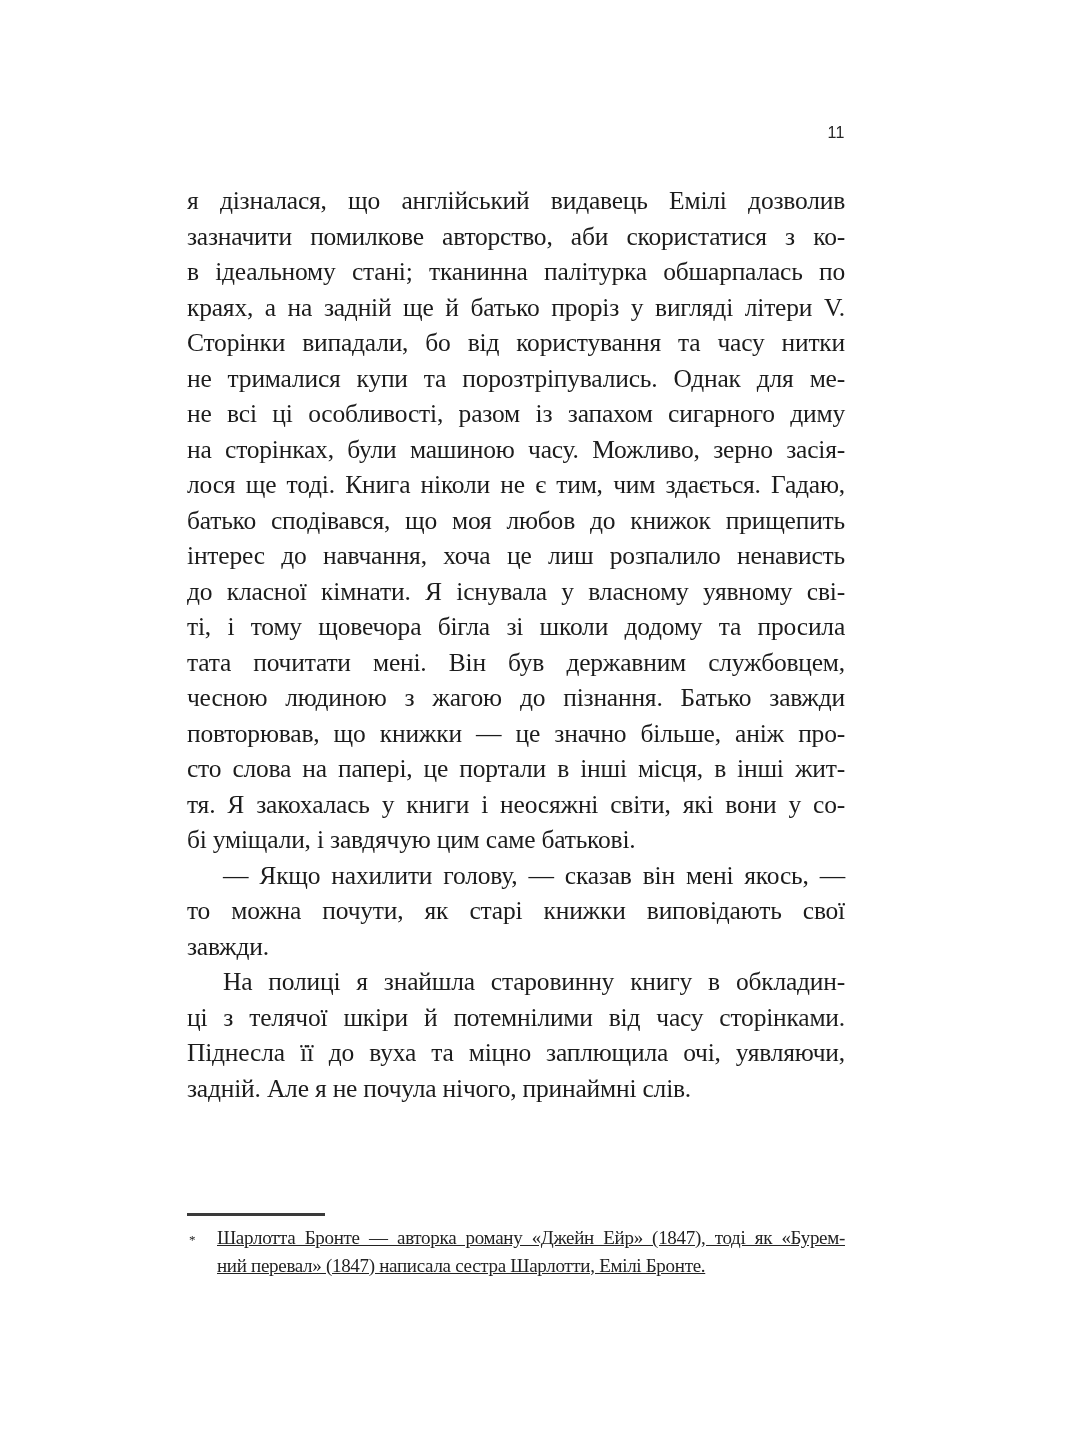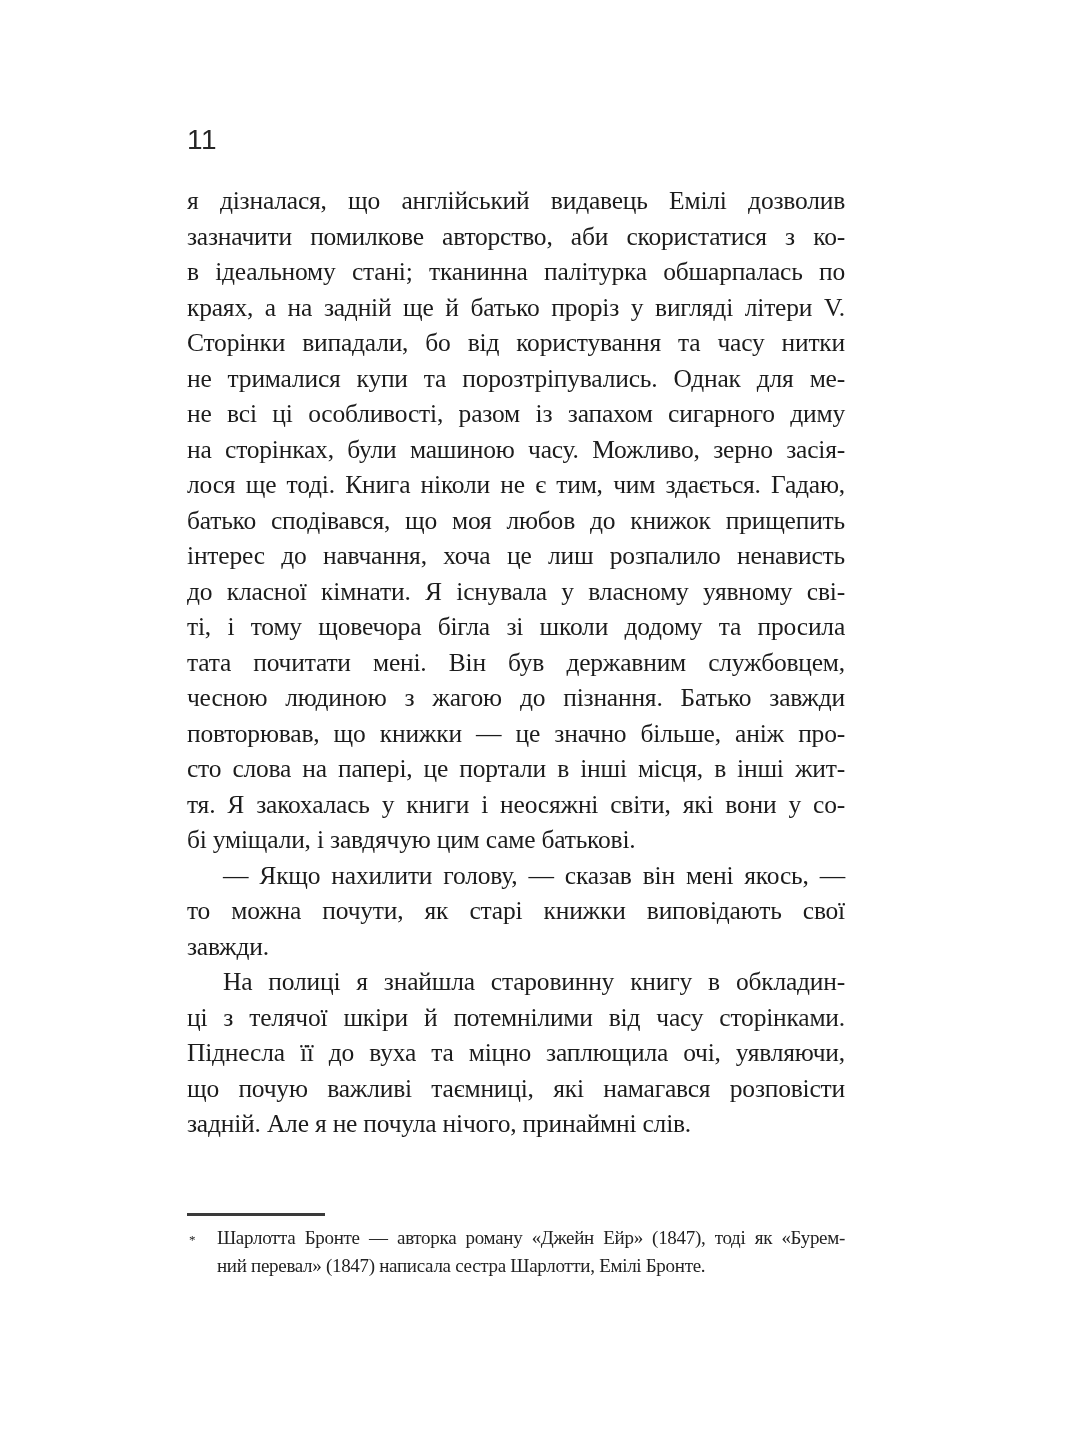--- a/index.html
+++ b/index.html
@@ -11,23 +11,23 @@
   .page {
     position: relative;
     width: 1080px; height: 1440px;
     background: #ffffff;
     color: #1c1c1c;
     overflow: hidden;
   }
   .pagenum {
     position: absolute;
     left: 187px; top: 124px; width: 658px;
-    text-align: left;
+    text-align: right;
     font-family: "Liberation Sans", "DejaVu Sans", sans-serif;
-    font-size: 28px;
+    font-size: 16px;
     letter-spacing: 0.5px;
     color: #262626;
   }
   .bodytext {
     position: absolute;
     left: 187px; top: 183px; width: 658px;
     font-size: 25.5px;
     line-height: 35.5px;
     letter-spacing: -0.2px;
     color: #1c1c1c;
@@ -50,21 +50,21 @@
     background: #3a3a3a;
   }
   .footnote {
     position: absolute;
     left: 187px; top: 1224px; width: 658px;
     font-size: 19px;
     line-height: 27.5px;
     letter-spacing: -0.3px;
     color: #222222;
   }
-  .footnote .fn-ln { padding-left: 30px; }
+  .footnote .fn-ln { padding-left: 30px; text-decoration: underline; }
   .footnote .fn-ln.j { text-align: justify; text-align-last: justify; }
   .fnmark {
     position: absolute;
     left: 2px; top: 2px;
     font-size: 13px;
     color: #222222;
   }
 </style>
 </head>
 <body>
@@ -92,21 +92,20 @@
     <div class="ln j">повторював, що книжки — це значно більше, аніж про-</div>
     <div class="ln j">сто слова на папері, це портали в інші місця, в інші жит-</div>
     <div class="ln j">тя. Я закохалась у книги і неосяжні світи, які вони у со-</div>
     <div class="ln">бі уміщали, і завдячую цим саме батькові.</div>
     <div class="ln j ind">— Якщо нахилити голову, — сказав він мені якось, —</div>
     <div class="ln j">то можна почути, як старі книжки виповідають свої</div>
     <div class="ln">завжди.</div>
     <div class="ln j ind">На полиці я знайшла старовинну книгу в обкладин-</div>
     <div class="ln j">ці з телячої шкіри й потемнілими від часу сторінками.</div>
     <div class="ln j">Піднесла її до вуха та міцно заплющила очі, уявляючи,</div>
-    <div class="ln j">що почую важливі таємниці, які намагався розповісти</div>
     <div class="ln">задній. Але я не почула нічого, принаймні слів.</div>
   </div>
 
   <div class="fnrule"></div>
 
   <div class="footnote">
     <span class="fnmark">*</span>
     <div class="fn-ln j">Шарлотта Бронте — авторка роману «Джейн Ейр» (1847), тоді як «Бурем-</div>
     <div class="fn-ln">ний перевал» (1847) написала сестра Шарлотти, Емілі Бронте.</div>
   </div>

